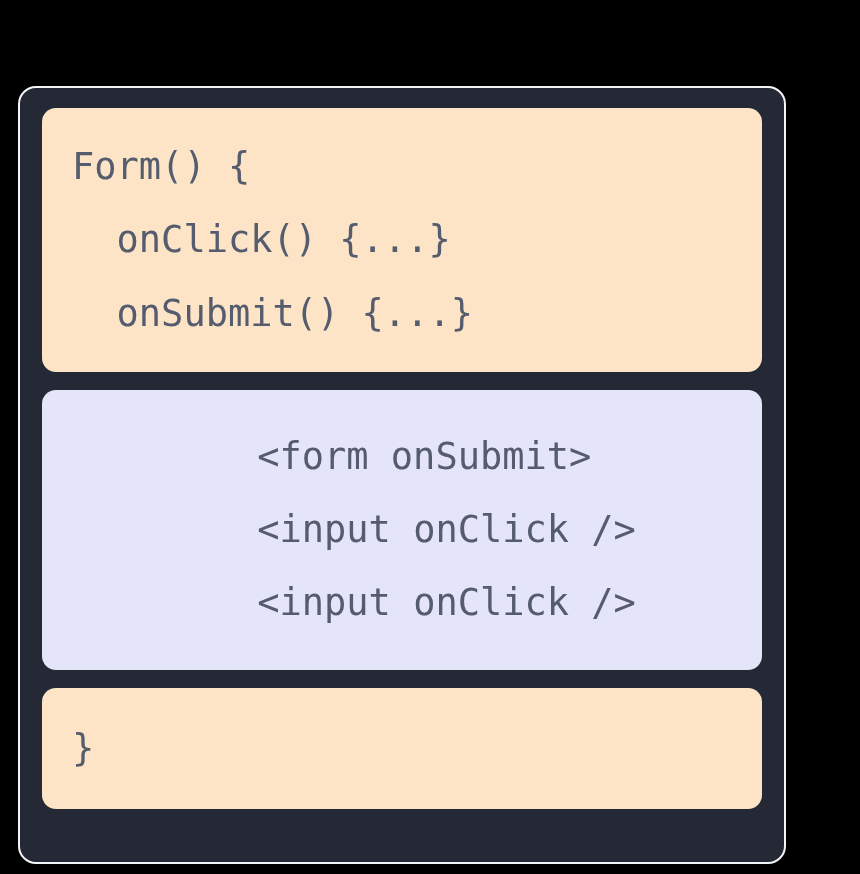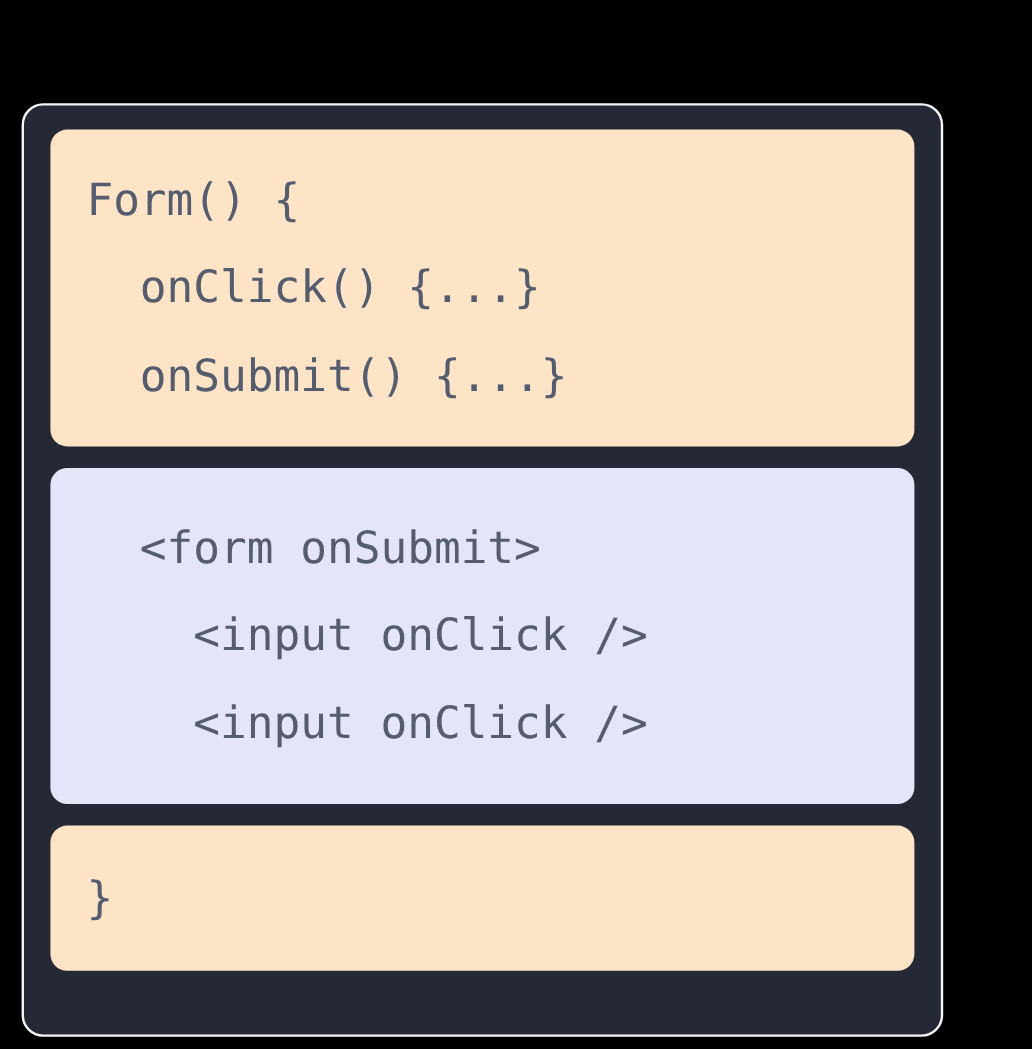--- a/index.html
+++ b/index.html
@@ -65,20 +65,21 @@
   }
 
   #block-open {
     flex: 0 0 auto;
   }
 
   #block-markup {
     flex: 0 0 auto;
     padding-top: 30px;
     padding-bottom: 30px;
+    align-items: center;
   }
 
   #block-close {
     flex: 0 0 auto;
     padding-top: 24px;
     padding-bottom: 24px;
   }
 </style>
 </head>
 <body>

